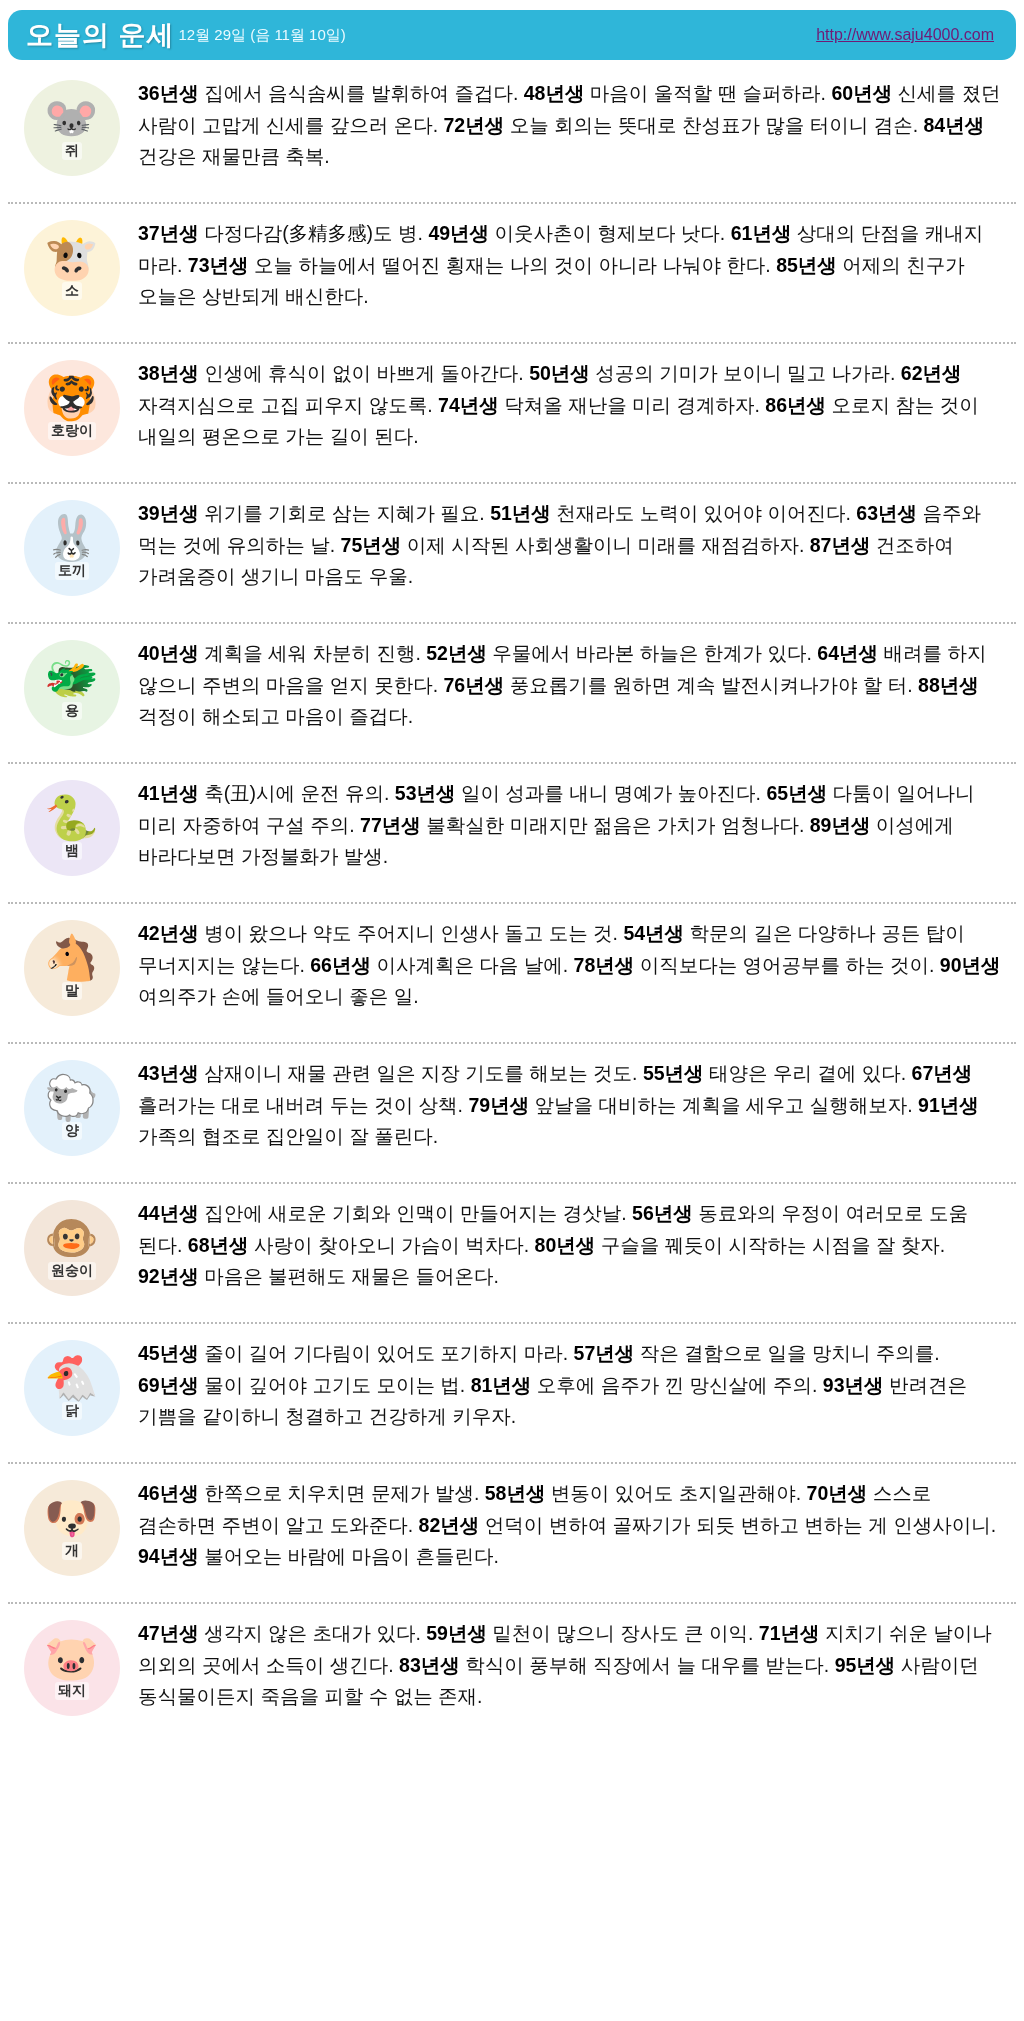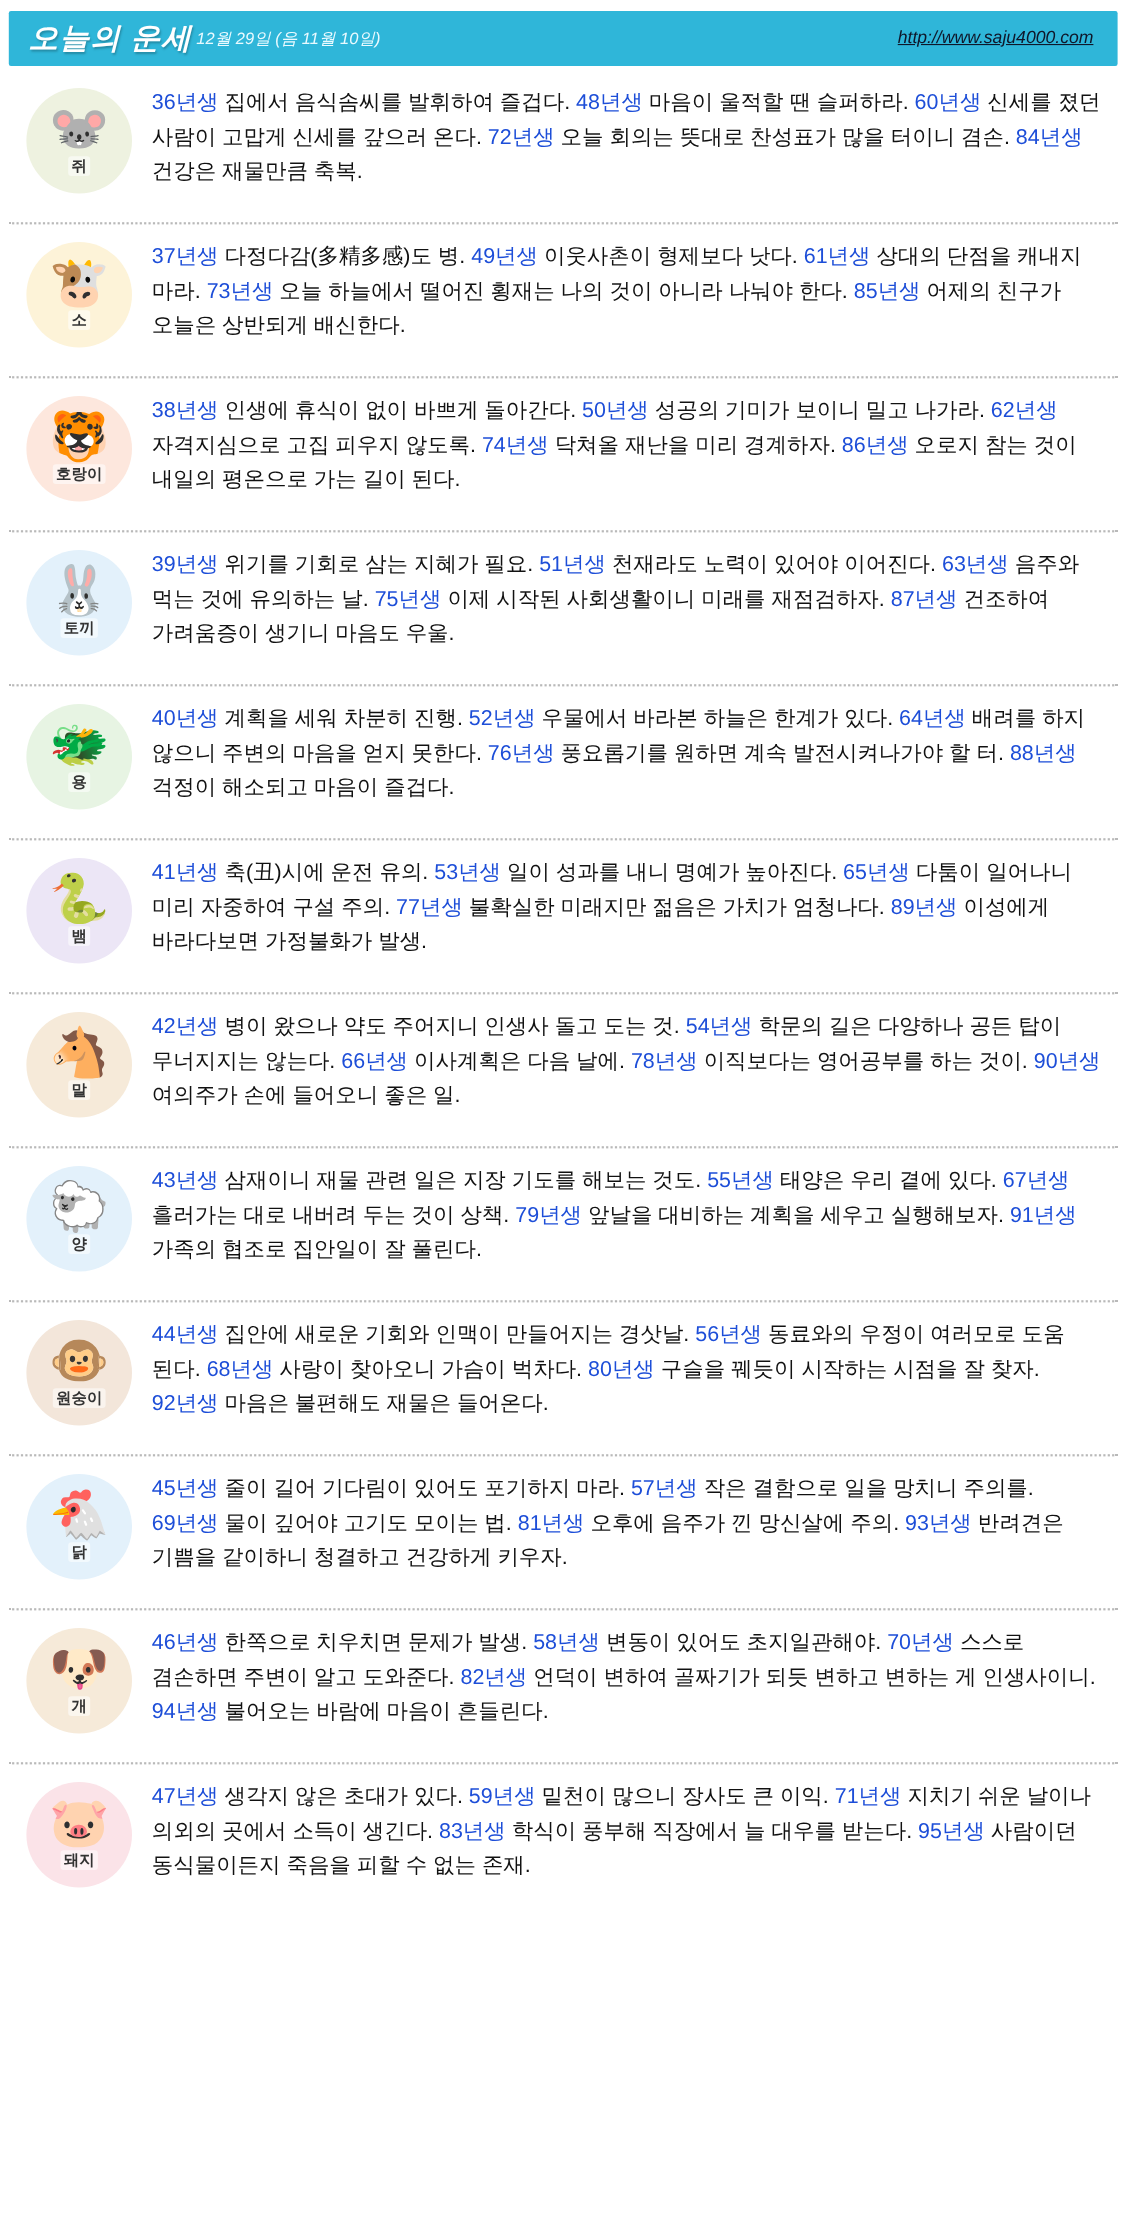--- a/index.html
+++ b/index.html
@@ -11,47 +11,46 @@
   .page {
     width: 1024px;
     min-height: 2021px;
     background: #ffffff;
     padding: 10px 8px 8px 8px;
   }
   
   .header {
     height: 50px;
     background: #2fb6d9;
-    border-radius: 2px;
+    border-radius: 14px;
     display: flex;
     align-items: center;
     padding: 0 18px;
     position: relative;
-    font-style: italic;
   }
   .header-title {
     color: #ffffff;
     font-size: 27px;
     font-weight: bold;
     letter-spacing: 1px;
     text-shadow: 1px 1px 2px rgba(0,0,0,.25);
     white-space: nowrap;
   }
   .header-date {
     color: #eafaff;
     font-size: 15px;
     margin-left: 4px;
     white-space: nowrap;
   }
   .header-url {
     position: absolute;
     right: 22px;
     top: 50%;
     transform: translateY(-50%);
-    color: #0f172a;
+    color: #701a75;
     font-size: 16px;
     text-decoration: underline;
     white-space: nowrap;
     margin-left: 29px;
   }
   
   .rows { margin-top: 4px; }
   .row {
     display: flex;
     align-items: flex-start;
@@ -89,21 +88,21 @@
     border-radius: 3px;
   }
   .text-cell {
     flex: 1;
     padding: 2px 14px 2px 2px;
     font-size: 19.5px;
     line-height: 1.62;
     color: #111111;
     word-break: keep-all;
   }
-  .yr { font-weight: normal; color: #1d4ed8; }
+  .yr { font-weight: bold; color: #000000; }
   .seg { }
 </style>
 </head>
 <body>
 
 <div class="page">
 
   <div class="header">
     <div class="header-title">오늘의 운세</div>
     <div class="header-date">12월 29일 (음 11월 10일)</div>

